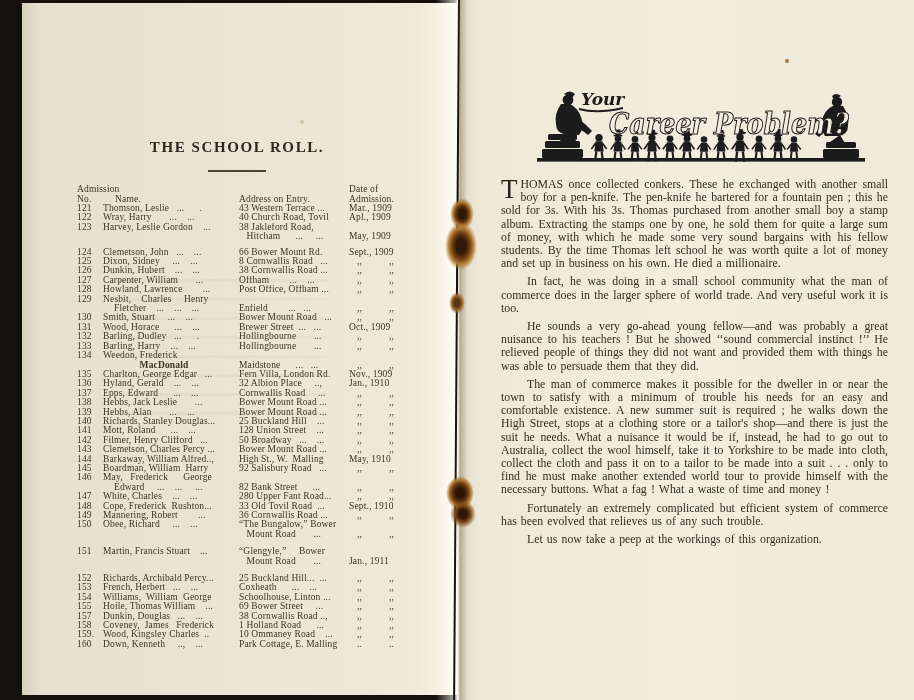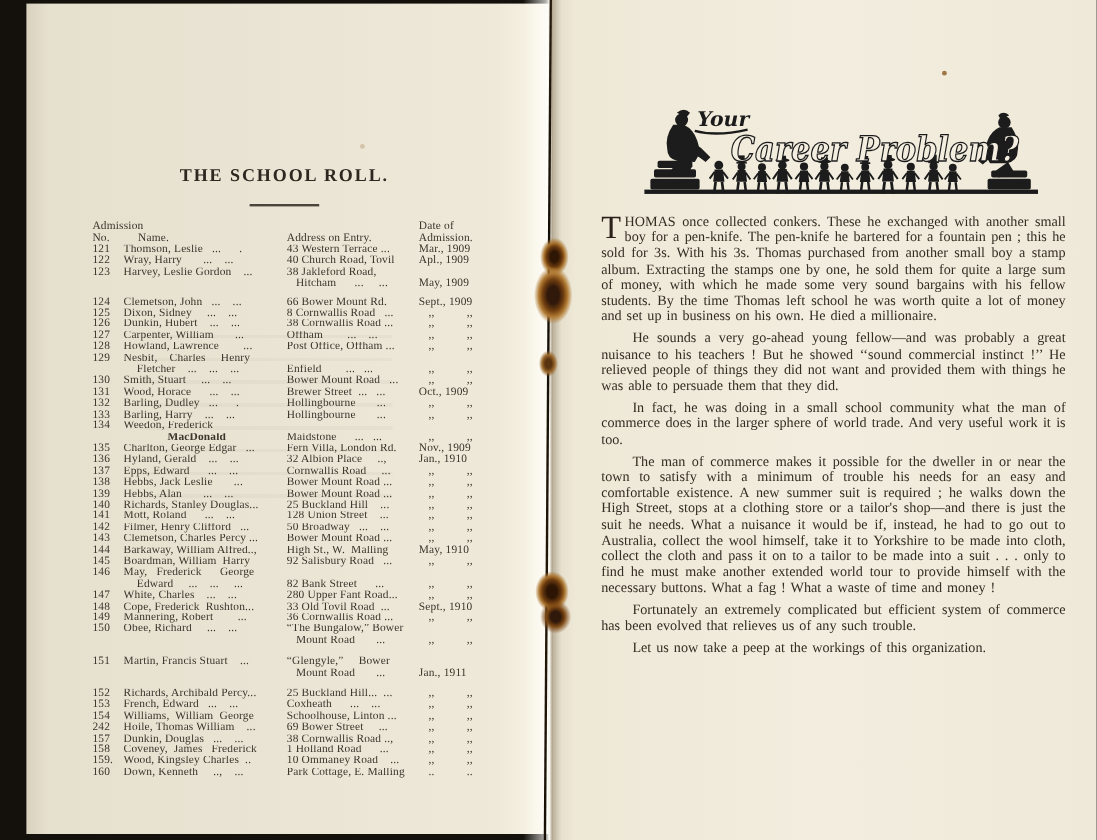--- a/index.html
+++ b/index.html
@@ -127,23 +127,23 @@
           <div class="tr"><span class="c-no">146</span><span class="c-name">May,   Frederick      George</span><span class="c-addr"></span><span class="c-date"></span></div>
           <div class="tr"><span class="c-no"></span><span class="c-name ind">Edward     ...    ...     ...</span><span class="c-addr">82 Bank Street      ...</span><span class="c-date ditto"><span>,,</span><span>,,</span></span></div>
           <div class="tr"><span class="c-no">147</span><span class="c-name">White, Charles    ...    ...</span><span class="c-addr">280 Upper Fant Road...</span><span class="c-date ditto"><span>,,</span><span>,,</span></span></div>
           <div class="tr"><span class="c-no">148</span><span class="c-name">Cope, Frederick  Rushton...</span><span class="c-addr">33 Old Tovil Road  ...</span><span class="c-date">Sept., 1910</span></div>
           <div class="tr"><span class="c-no">149</span><span class="c-name">Mannering, Robert        ...</span><span class="c-addr">36 Cornwallis Road ...</span><span class="c-date ditto"><span>,,</span><span>,,</span></span></div>
           <div class="tr"><span class="c-no">150</span><span class="c-name">Obee, Richard     ...    ...</span><span class="c-addr">“The Bungalow,” Bower</span><span class="c-date"></span></div>
           <div class="tr"><span class="c-no"></span><span class="c-name"></span><span class="c-addr">   Mount Road       ...</span><span class="c-date ditto"><span>,,</span><span>,,</span></span></div>
           <div class="tr g2"><span class="c-no">151</span><span class="c-name">Martin, Francis Stuart    ...</span><span class="c-addr">“Glengyle,”     Bower</span><span class="c-date"></span></div>
           <div class="tr"><span class="c-no"></span><span class="c-name"></span><span class="c-addr">   Mount Road       ...</span><span class="c-date">Jan., 1911</span></div>
           <div class="tr g2"><span class="c-no">152</span><span class="c-name">Richards, Archibald Percy...</span><span class="c-addr">25 Buckland Hill...  ...</span><span class="c-date ditto"><span>,,</span><span>,,</span></span></div>
-          <div class="tr"><span class="c-no">153</span><span class="c-name">French, Edward   ...    ...</span><span class="c-addr">Coxheath      ...    ...</span><span class="c-date ditto"><span>,,</span><span>,,</span></span></div>
+          <div class="tr"><span class="c-no">153</span><span class="c-name">French, Herbert   ...    ...</span><span class="c-addr">Coxheath      ...    ...</span><span class="c-date ditto"><span>,,</span><span>,,</span></span></div>
           <div class="tr"><span class="c-no">154</span><span class="c-name">Williams,  William  George</span><span class="c-addr">Schoolhouse, Linton ...</span><span class="c-date ditto"><span>,,</span><span>,,</span></span></div>
-          <div class="tr"><span class="c-no">242</span><span class="c-name">Hoile, Thomas William    ...</span><span class="c-addr">69 Bower Street     ...</span><span class="c-date ditto"><span>,,</span><span>,,</span></span></div>
+          <div class="tr"><span class="c-no">155</span><span class="c-name">Hoile, Thomas William    ...</span><span class="c-addr">69 Bower Street     ...</span><span class="c-date ditto"><span>,,</span><span>,,</span></span></div>
           <div class="tr"><span class="c-no">157</span><span class="c-name">Dunkin, Douglas   ...    ...</span><span class="c-addr">38 Cornwallis Road ..,</span><span class="c-date ditto"><span>,,</span><span>,,</span></span></div>
           <div class="tr"><span class="c-no">158</span><span class="c-name">Coveney,  James   Frederick</span><span class="c-addr">1 Holland Road      ...</span><span class="c-date ditto"><span>,,</span><span>,,</span></span></div>
           <div class="tr"><span class="c-no">159.</span><span class="c-name">Wood, Kingsley Charles  ..</span><span class="c-addr">10 Ommaney Road    ...</span><span class="c-date ditto"><span>,,</span><span>,,</span></span></div>
           <div class="tr"><span class="c-no">160</span><span class="c-name">Down, Kenneth     ..,    ...</span><span class="c-addr">Park Cottage, E. Malling</span><span class="c-date ditto"><span>..</span><span>..</span></span></div>
         </div>
     </div>
     <div class="ghost"></div>
   </div>
 
   <div class="page page-right">
@@ -213,22 +213,22 @@
       </g>
 
       <text x="46" y="29" font-family="DejaVu Serif, Liberation Serif, serif" font-style="italic" font-weight="bold" font-size="17" fill="#1b1b1b">Your</text>
       <path d="M44,33 Q62,38 88,32" stroke="#1b1b1b" stroke-width="2" fill="none"></path>
       <text x="74" y="58" font-family="DejaVu Serif, Liberation Serif, serif" font-style="italic" font-weight="bold" font-size="29" fill="#f3eee0" stroke="#1b1b1b" stroke-width="1.1" textLength="240" lengthAdjust="spacingAndGlyphs">Career Problem?</text>
     </svg>
 
 
     <div class="paras">
         <p class="para first"><span class="dropcap">T</span>HOMAS once collected conkers.  These he exchanged with another small boy for a pen-knife.   The pen-knife he bartered for a fountain pen ; this he sold for 3s.  With his 3s. Thomas purchased from another small boy a stamp album. Extracting the stamps one by one, he sold them for quite a large sum of money, with which he made some very sound bargains with his fellow students.  By the time Thomas left school he was worth quite a lot of money and set up in business on his own.  He died a millionaire.</p>
+        <p class="para">In fact, he was doing in a small school community what the man of commerce does in the larger sphere of world trade. And very useful work it is too.</p>
         <p class="para">He sounds a very go-ahead young fellow—and was probably a great nuisance to his teachers !  But he showed ‘‘sound commercial instinct !’’  He relieved people of things they did not want and provided them with things he was able to persuade them that they did.</p>
-        <p class="para">In fact, he was doing in a small school community what the man of commerce does in the larger sphere of world trade. And very useful work it is too.</p>
         <p class="para">The man of commerce makes it possible for the dweller in or near the town to satisfy with a minimum of trouble his needs for an easy and comfortable existence.  A new summer suit is required ; he walks down the High Street, stops at a clothing store or a tailor's shop—and there is just the suit he needs.  What a nuisance it would be if, instead, he had to go out to Australia, collect the wool himself, take it to Yorkshire to be made into cloth, collect the  cloth and pass it on to a tailor to be made into a suit  .   .   .   only to find he must make another extended world tour to provide himself with the necessary buttons.  What a fag !  What a waste of time and money !</p>
         <p class="para">Fortunately an extremely complicated but efficient system of commerce has been evolved that relieves us of any such trouble.</p>
         <p class="para">Let us now take a peep at the workings of this organization.</p>
       </div>
   </div>
 
   <div class="gutter-shade"></div>
   <div class="gutter-line"></div>
   <div class="stain s1"></div>
   <div class="stain s2"></div>

